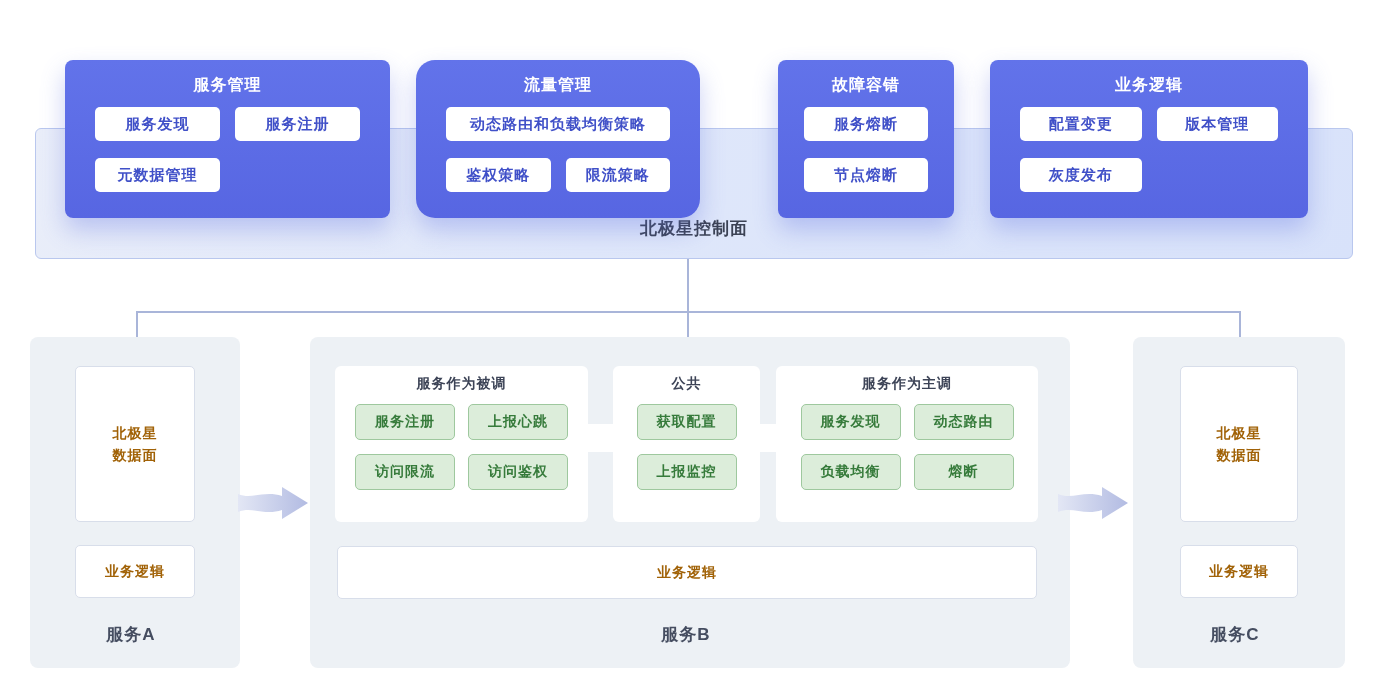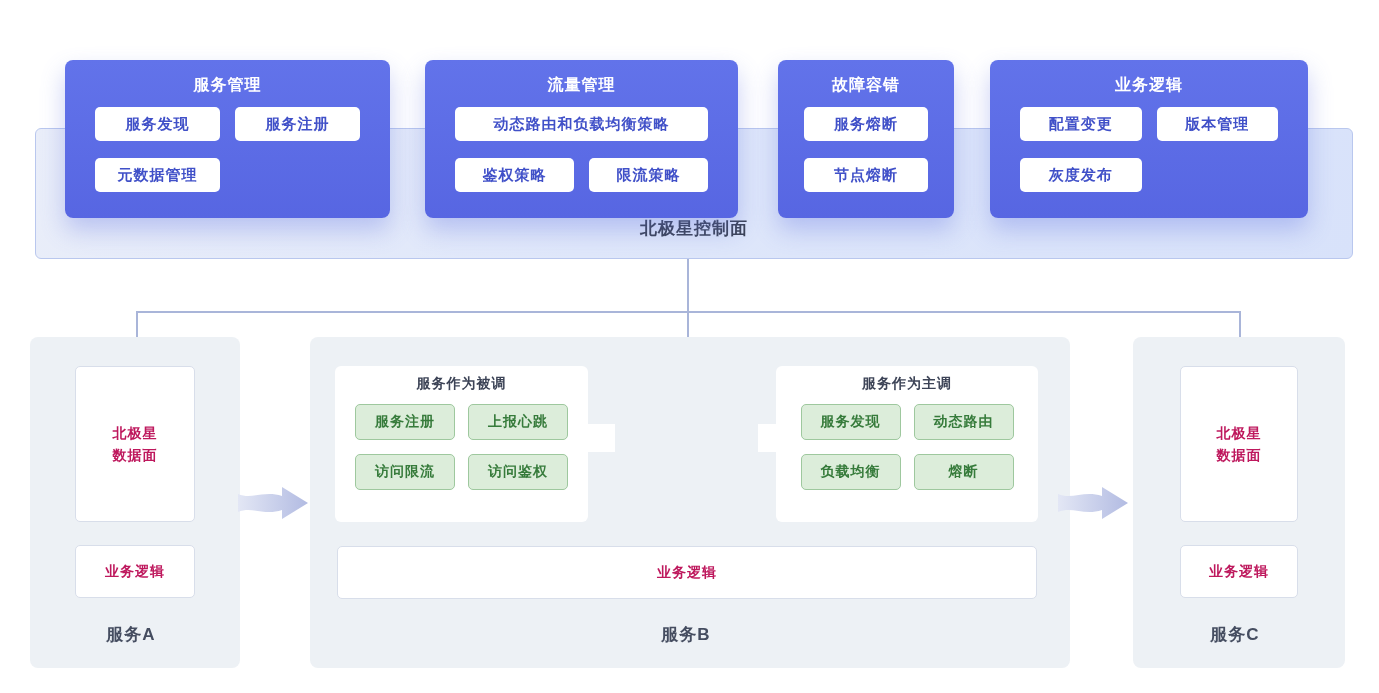--- a/index.html
+++ b/index.html
@@ -29,21 +29,21 @@
 
   
   .line{position:absolute;background:#a9b5d9;z-index:1;}
 
   
   .svc{position:absolute;top:337px;height:331px;background:#edf1f5;border-radius:8px;z-index:1;}
   .svc-name{position:absolute;left:0;right:8px;top:286px;text-align:center;
     font-size:17px;font-weight:bold;color:#454d60;letter-spacing:1px;}
   .white-box{position:absolute;background:#ffffff;border:1px solid #d8deea;border-radius:5px;
     display:flex;align-items:center;justify-content:center;box-sizing:border-box;
-    font-size:14px;font-weight:bold;color:#be185d;letter-spacing:1px;}
+    font-size:14px;font-weight:bold;color:#a16207;letter-spacing:1px;}
   .pre{white-space:pre-line;text-align:center;line-height:1.6;}
 
   
   .panel{position:absolute;top:29px;height:156px;background:#ffffff;border-radius:6px;
     display:flex;flex-direction:column;align-items:center;box-sizing:border-box;padding-top:8px;}
   .panel-title{font-size:14px;font-weight:bold;color:#3d4457;height:18px;line-height:18px;
     margin-bottom:12px;letter-spacing:1px;}
   .panel-grid{display:grid;grid-template-columns:100px 100px;gap:14px 13px;}
   .panel-grid.one-col{grid-template-columns:100px;}
   .cap{height:36px;background:#dcedda;border:1px solid #9ec89e;border-radius:5px;box-sizing:border-box;
@@ -64,21 +64,21 @@
 
   <div class="card" style="left:65px;width:325px;">
     <div class="card-title">服务管理</div>
     <div class="card-grid">
       <div class="card-item">服务发现</div>
       <div class="card-item">服务注册</div>
       <div class="card-item">元数据管理</div>
     </div>
   </div>
 
-  <div class="card" style="left:425px;width:313px;">
+  <div class="card" style="left:416px;width:284px;border-radius:19px;">
     <div class="card-title">流量管理</div>
     <div class="card-grid">
       <div class="card-item wide">动态路由和负载均衡策略</div>
       <div class="card-item">鉴权策略</div>
       <div class="card-item">限流策略</div>
     </div>
   </div>
 
   <div class="card" style="left:778px;width:176px;padding-left:26px;padding-right:26px;">
     <div class="card-title">故障容错</div>
@@ -126,20 +126,27 @@
     <div class="panel" style="left:25px;width:253px;">
       <div class="panel-title">服务作为被调</div>
       <div class="panel-grid">
         <div class="cap">服务注册</div>
         <div class="cap">上报心跳</div>
         <div class="cap">访问限流</div>
         <div class="cap">访问鉴权</div>
       </div>
     </div>
 
+    <div class="panel" style="left:303px;width:147px;">
+      <div class="panel-title">公共</div>
+      <div class="panel-grid one-col">
+        <div class="cap">获取配置</div>
+        <div class="cap">上报监控</div>
+      </div>
+    </div>
 
     <div class="panel" style="left:466px;width:262px;">
       <div class="panel-title">服务作为主调</div>
       <div class="panel-grid">
         <div class="cap">服务发现</div>
         <div class="cap">动态路由</div>
         <div class="cap">负载均衡</div>
         <div class="cap">熔断</div>
       </div>
     </div>

